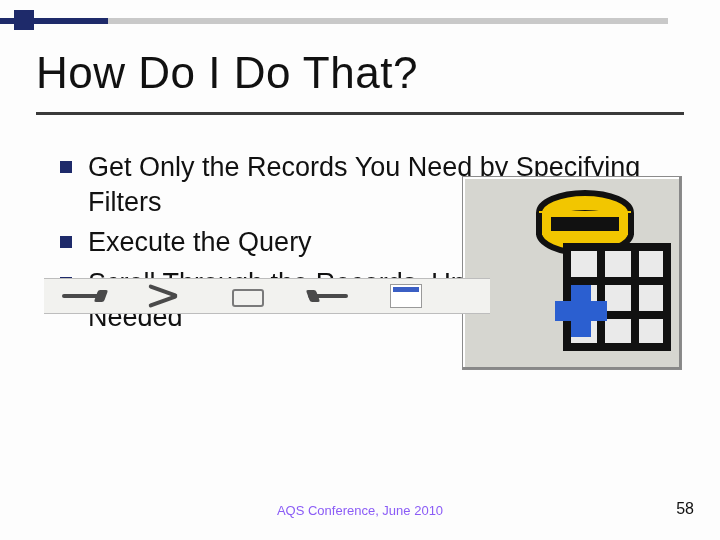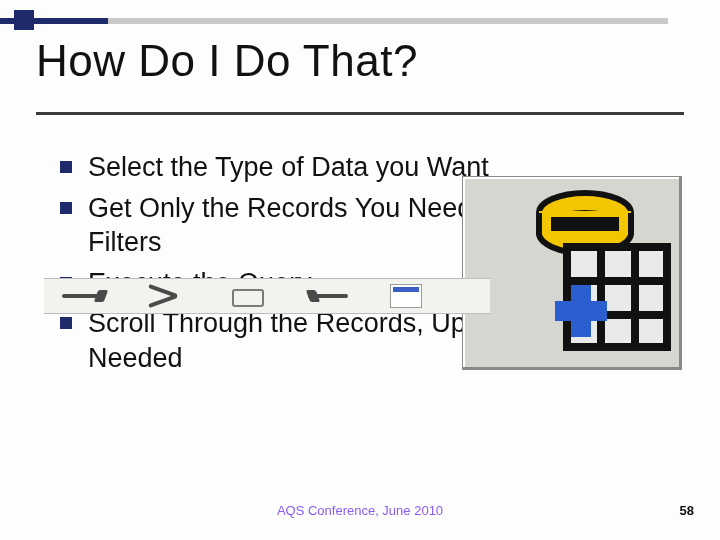--- a/index.html
+++ b/index.html
@@ -6,21 +6,21 @@
   body{width:720px;height:540px;background:#fdfdfd;font-family:Arial,Helvetica,sans-serif;position:relative;overflow:hidden}
 
   
   .accent{position:absolute;left:0;top:0;width:108px;height:28px}
   .accent .rail{position:absolute;left:0;top:18px;width:108px;height:6px;background:#1e2a6a}
   .accent .block{position:absolute;left:14px;top:10px;width:20px;height:20px;background:#1e2a6a}
   .accent .railtail{position:absolute;left:108px;top:18px;width:560px;height:6px;background:#c9c9c9}
 
   .title-rule{position:absolute;left:36px;top:112px;width:648px;height:3px;background:#3a3a3a}
 
-  .title{position:absolute;left:36px;top:36px;font-size:44px;font-weight:400;color:#111;letter-spacing:.5px}
+  .title{position:absolute;left:36px;top:48px;font-size:44px;font-weight:400;color:#111;letter-spacing:.5px}
 
   .bullets{position:absolute;left:60px;top:150px;width:600px;font-size:27px;color:#111;line-height:1.28}
   .bul{position:relative;padding-left:28px;margin-bottom:6px}
   .bul::before{content:"";position:absolute;left:0;top:11px;width:12px;height:12px;background:#1e2a6a}
 
   
   .panel{position:absolute;right:38px;top:176px;width:218px;height:192px;background:#d6d6d0;border:1px solid #8b8b8b;box-shadow:inset -2px -2px 0 #888,inset 2px 2px 0 #fff}
   .panel svg{position:absolute;right:8px;top:6px}
 
   
@@ -31,36 +31,35 @@
   .ic.a::after{left:34px;top:3px;width:10px;height:12px;transform:skewX(-20deg)}
   .ic.b::before{left:4px;top:2px;width:30px;height:4px;transform:rotate(20deg)}
   .ic.b::after{left:4px;top:12px;width:30px;height:4px;transform:rotate(-20deg)}
   .ic.c::before{left:6px;top:2px;width:28px;height:14px;border:2px solid #7a7a7a;background:transparent;border-radius:3px}
   .ic.d::before{left:0;top:7px;width:40px;height:4px}
   .ic.d::after{left:0;top:3px;width:10px;height:12px;transform:skewX(20deg)}
   .strip .mini{width:30px;height:22px;background:#fff;border:1px solid #9a9a9a;position:relative}
   .strip .mini::after{content:"";position:absolute;left:2px;top:2px;width:26px;height:5px;background:#3b5fc4}
 
   .footer{position:absolute;left:0;bottom:22px;width:100%;text-align:center;font-size:13px;color:#8b5cf6}
-  .pagenum{position:absolute;right:26px;bottom:22px;font-size:13px;font-weight:700;color:#111}
+  .pagenum{position:absolute;right:26px;bottom:22px;font-size:16px;font-weight:400;color:#111}
 </style>
 </head>
 <body>
 
 <div class="accent">
   <div class="rail"></div>
   <div class="block"></div>
   <div class="railtail"></div>
 </div>
 
 <div class="title">How Do I Do That?</div>
 <div class="title-rule"></div>
 
 <div class="bullets">
-  <div class="bul">Select the Type of Data you Want</div>
   <div class="bul">Get Only the Records You Need by Specifying Filters</div>
   <div class="bul">Execute the Query</div>
   <div class="bul">Scroll Through the Records, Updating as Needed</div>
 </div>
 
 <div class="panel">
   <svg width="150" height="170" viewBox="0 0 150 170">
 
     <ellipse cx="62" cy="30" rx="46" ry="20" fill="#f2c600" stroke="#111" stroke-width="6"></ellipse>
     <rect x="16" y="30" width="92" height="20" fill="#f2c600"></rect>

